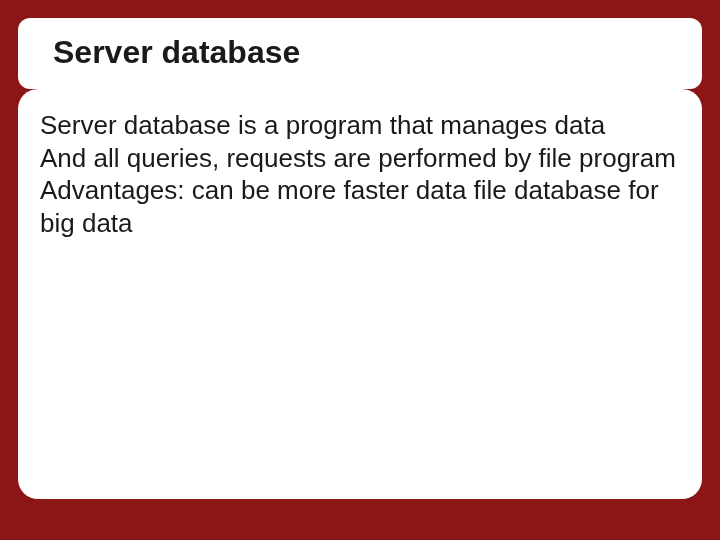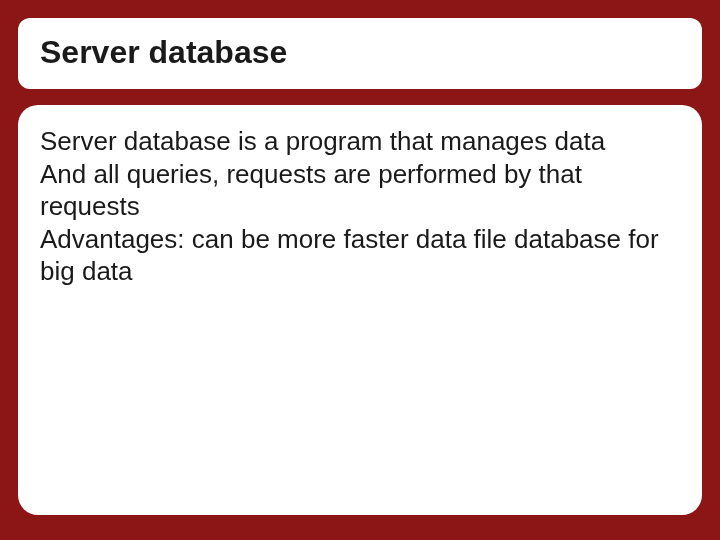--- a/index.html
+++ b/index.html
@@ -11,22 +11,21 @@
       width: 720px;
       height: 540px;
       background: #8c1515;
       font-family: Arial, Helvetica, sans-serif;
       padding: 18px;
       overflow: hidden;
     }
     .title-box {
       background: #ffffff;
       border-radius: 12px;
-      padding: 16px 22px 18px 22px;
-      margin-bottom: 16px;
+      padding: 16px 22px 18px 35px;
     }
     .title-text {
       font-size: 32px;
       font-weight: bold;
       color: #1a1a1a;
     }
     .content-box {
       background: #ffffff;
       border-radius: 20px;
       padding: 20px 22px;
@@ -41,15 +40,15 @@
   </style>
 </head>
 <body>
 
 <div class="title-box">
   <div class="title-text">Server database</div>
 </div>
 
 <div class="content-box">
   <div class="para">Server database is a program that manages data</div>
-  <div class="para">And all queries, requests are performed by that requests</div>
+  <div class="para">And all queries, requests are performed by file program</div>
   <div class="para">Advantages: can be more faster data file database for big data</div>
 </div>
 
 </body></html>

